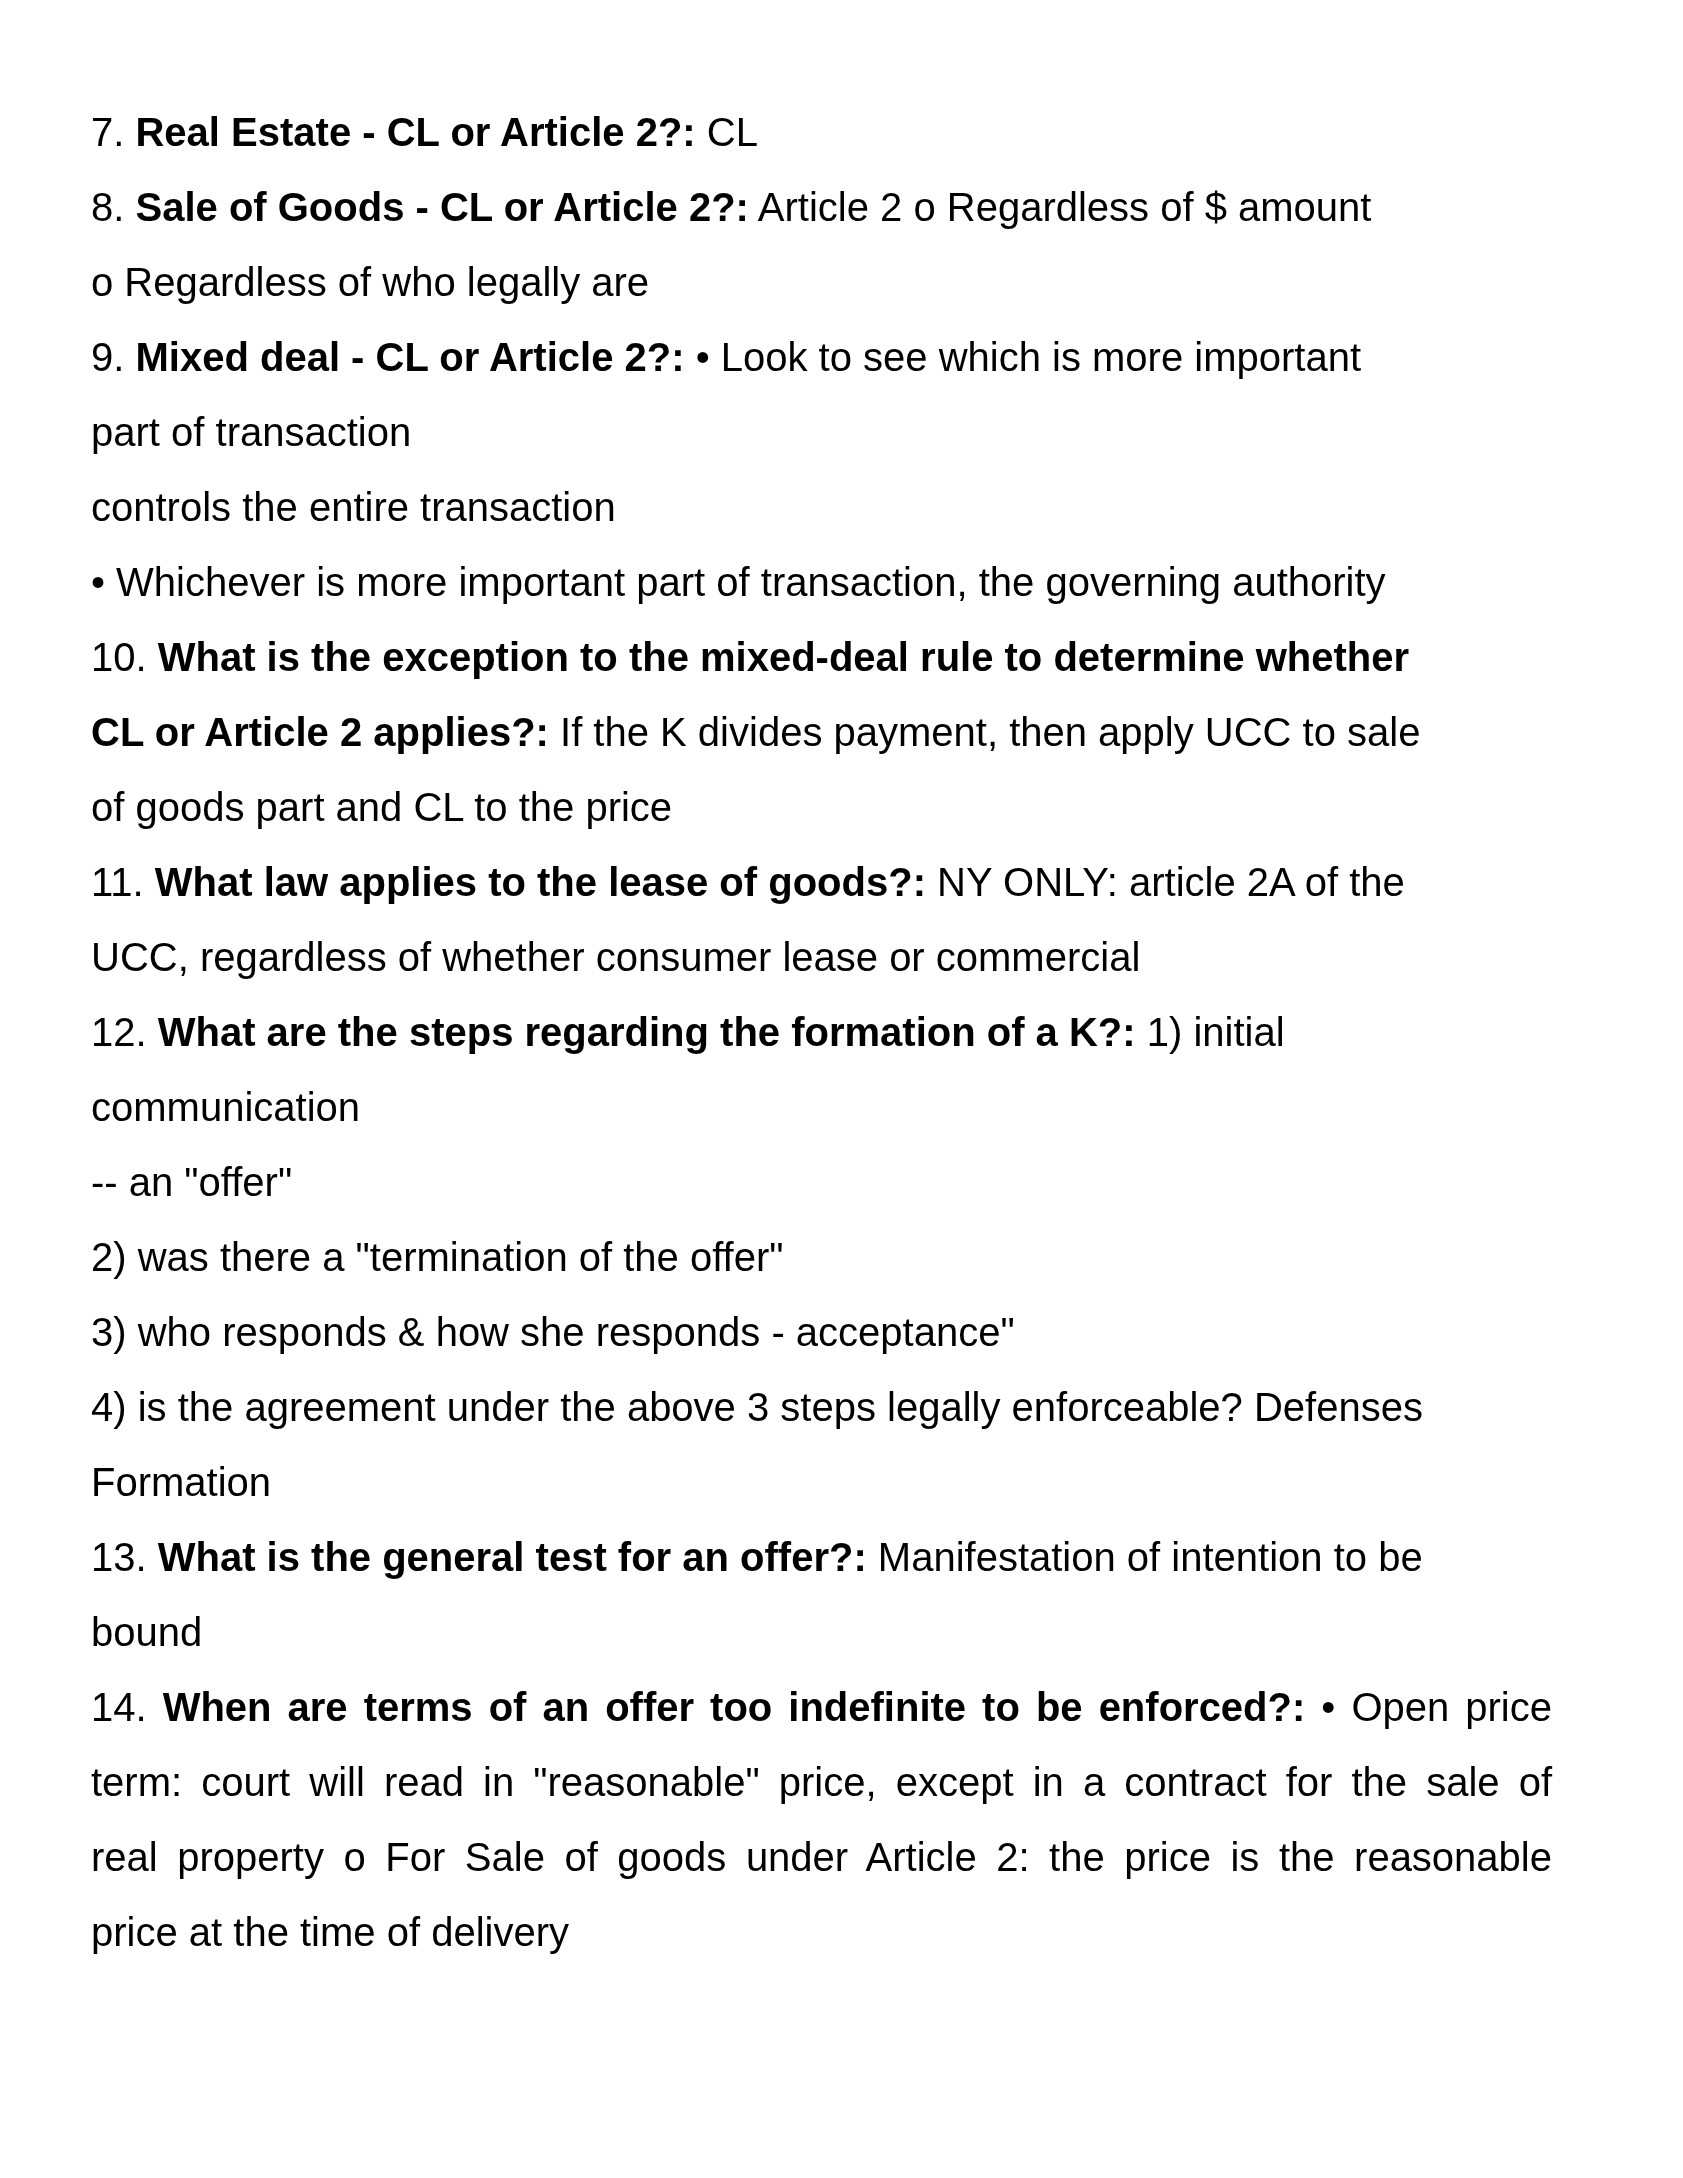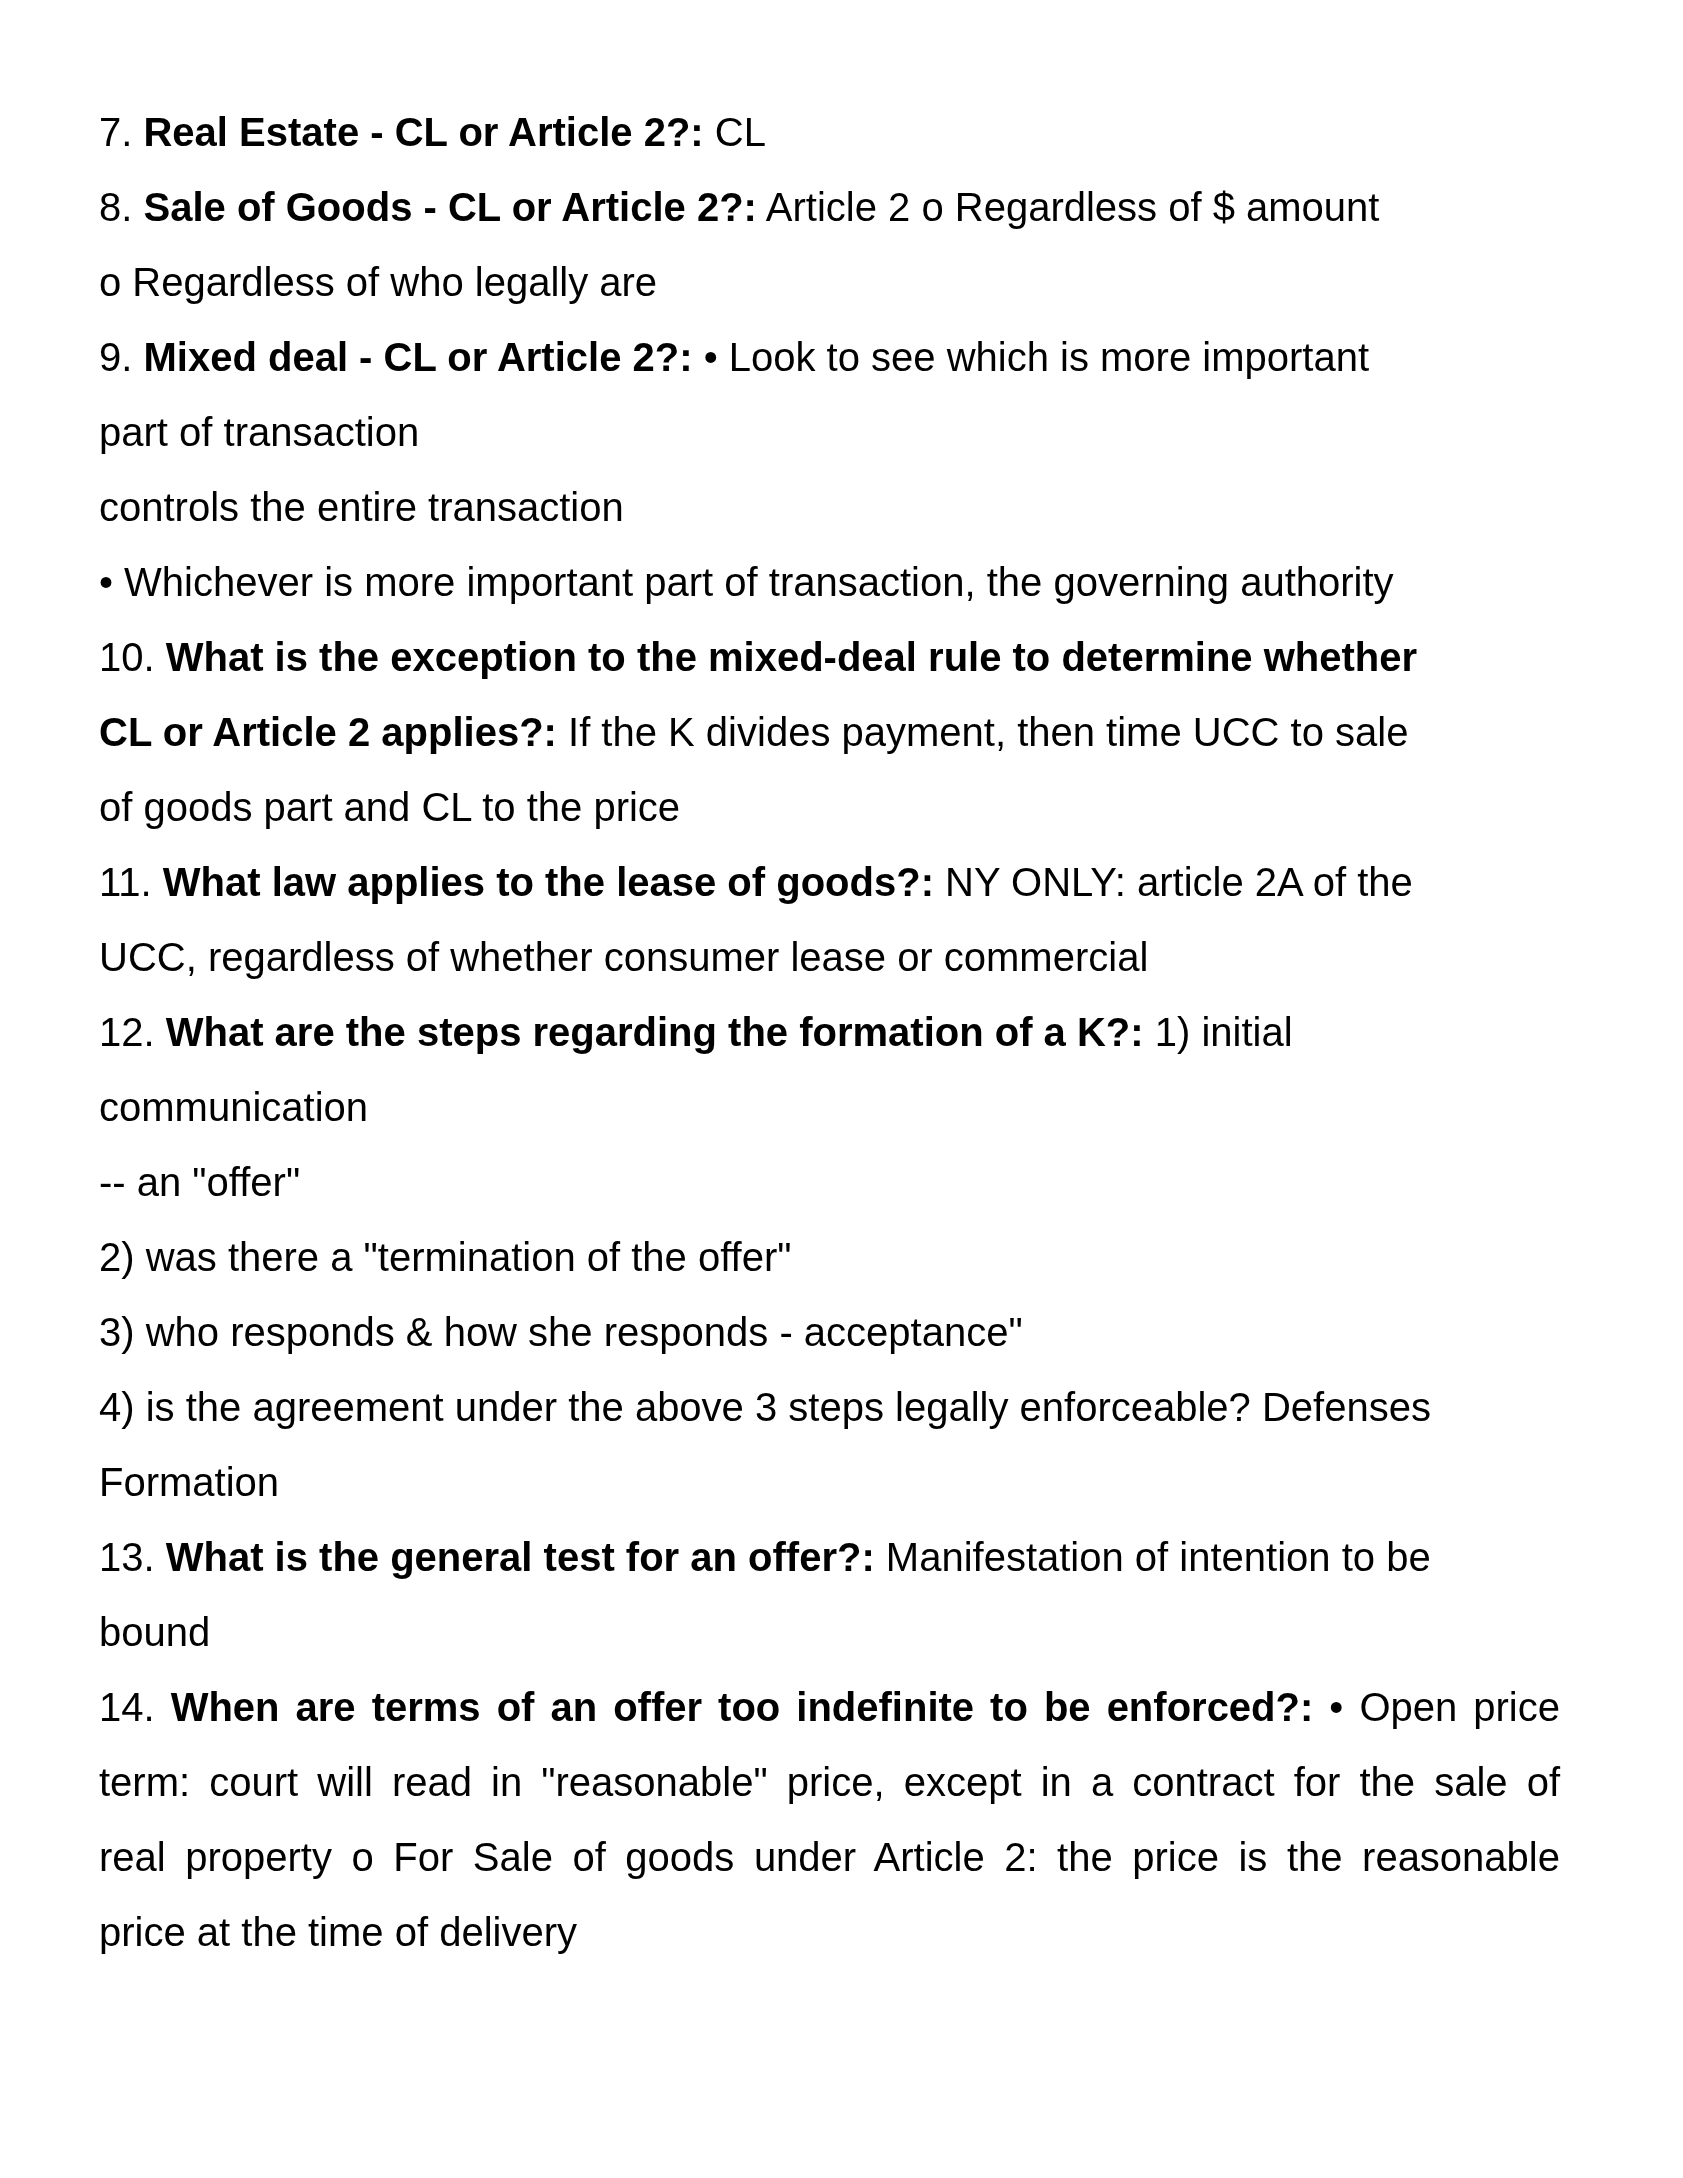--- a/index.html
+++ b/index.html
@@ -10,21 +10,21 @@
     body {
       width: 1683px;
       height: 2178px;
       position: relative;
       overflow: hidden;
       font-family: "Liberation Sans", "DejaVu Sans", sans-serif;
       color: #000000;
     }
     .page {
       position: absolute;
-      left: 99px;
+      left: 91px;
       top: 95px;
       width: 1461px;
     }
     .line {
       font-size: 40px;
       line-height: 75px;
       height: 75px;
       white-space: nowrap;
     }
     .line.justify {
@@ -70,21 +70,21 @@
   <div class="line">
     <span class="a">• Whichever is more important part of transaction, the governing authority</span>
   </div>
 
   <div class="line">
     <span class="num">10.</span>
     <span class="q">What is the exception to the mixed-deal rule to determine whether</span>
   </div>
   <div class="line">
     <span class="q">CL or Article 2 applies?:</span>
-    <span class="a">If the K divides payment, then time UCC to sale</span>
+    <span class="a">If the K divides payment, then apply UCC to sale</span>
   </div>
   <div class="line">
     <span class="a">of goods part and CL to the price</span>
   </div>
 
   <div class="line">
     <span class="num">11.</span>
     <span class="q">What law applies to the lease of goods?:</span>
     <span class="a">NY ONLY: article 2A of the</span>
   </div>

